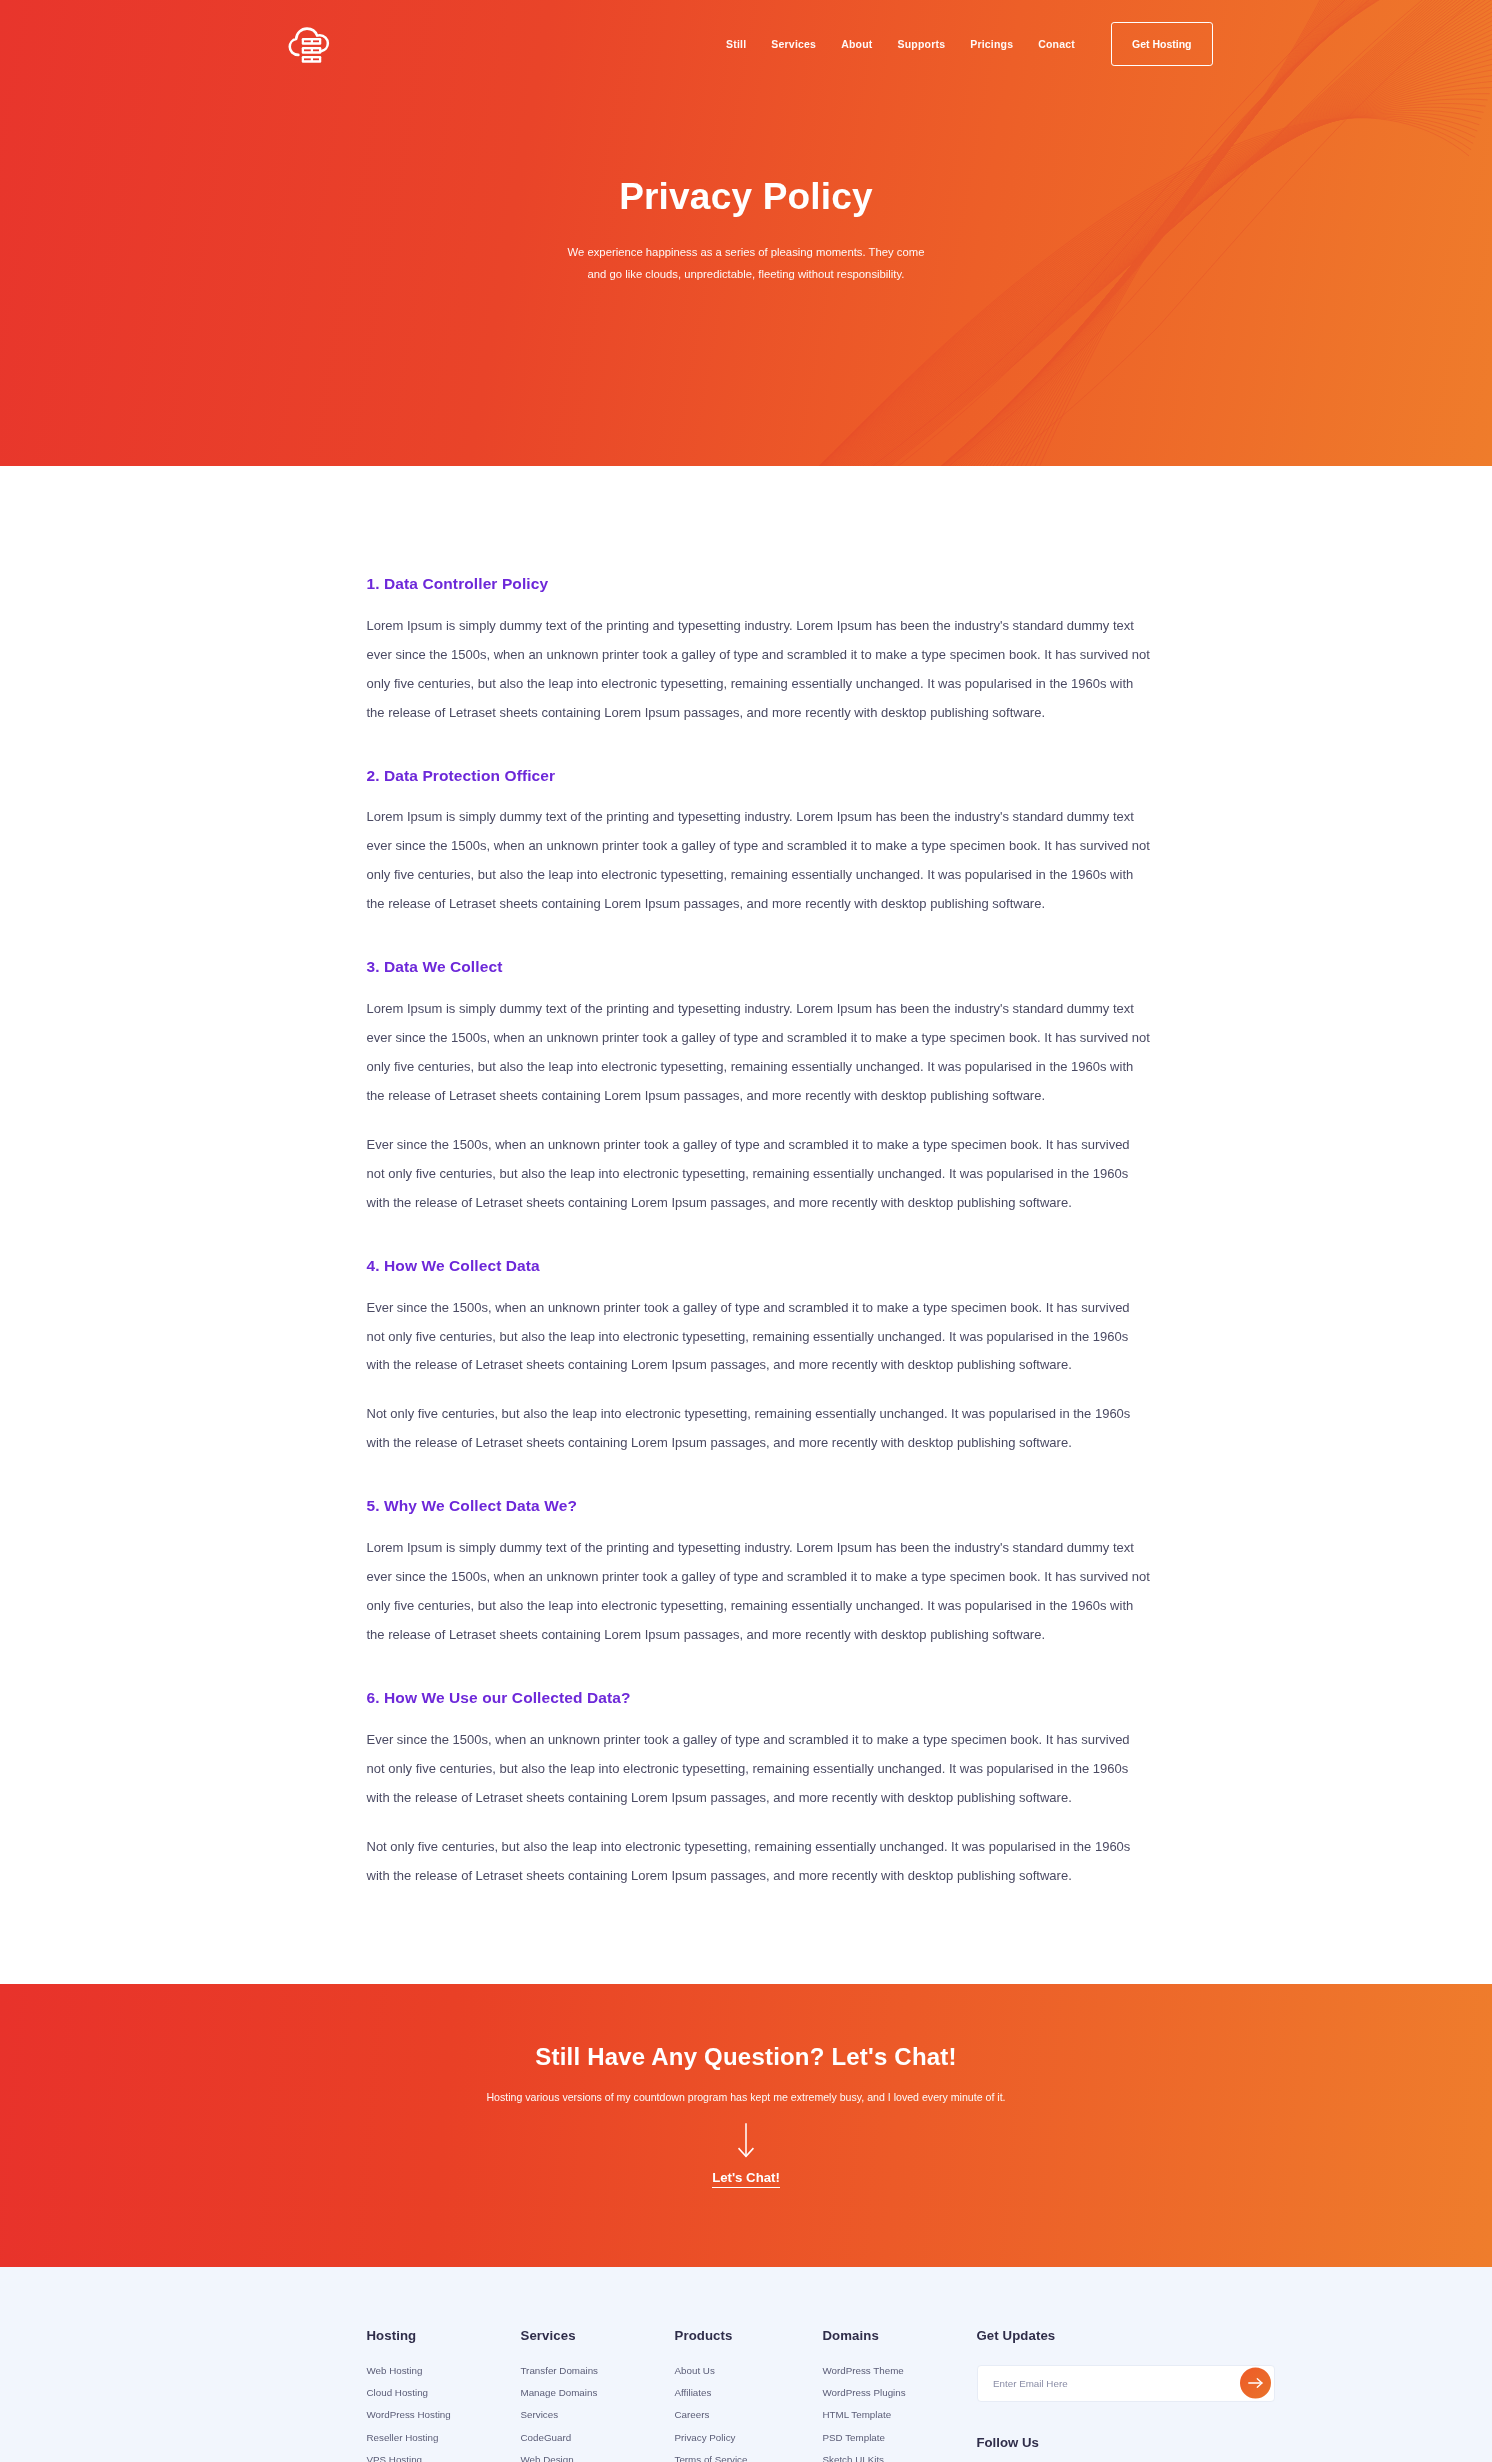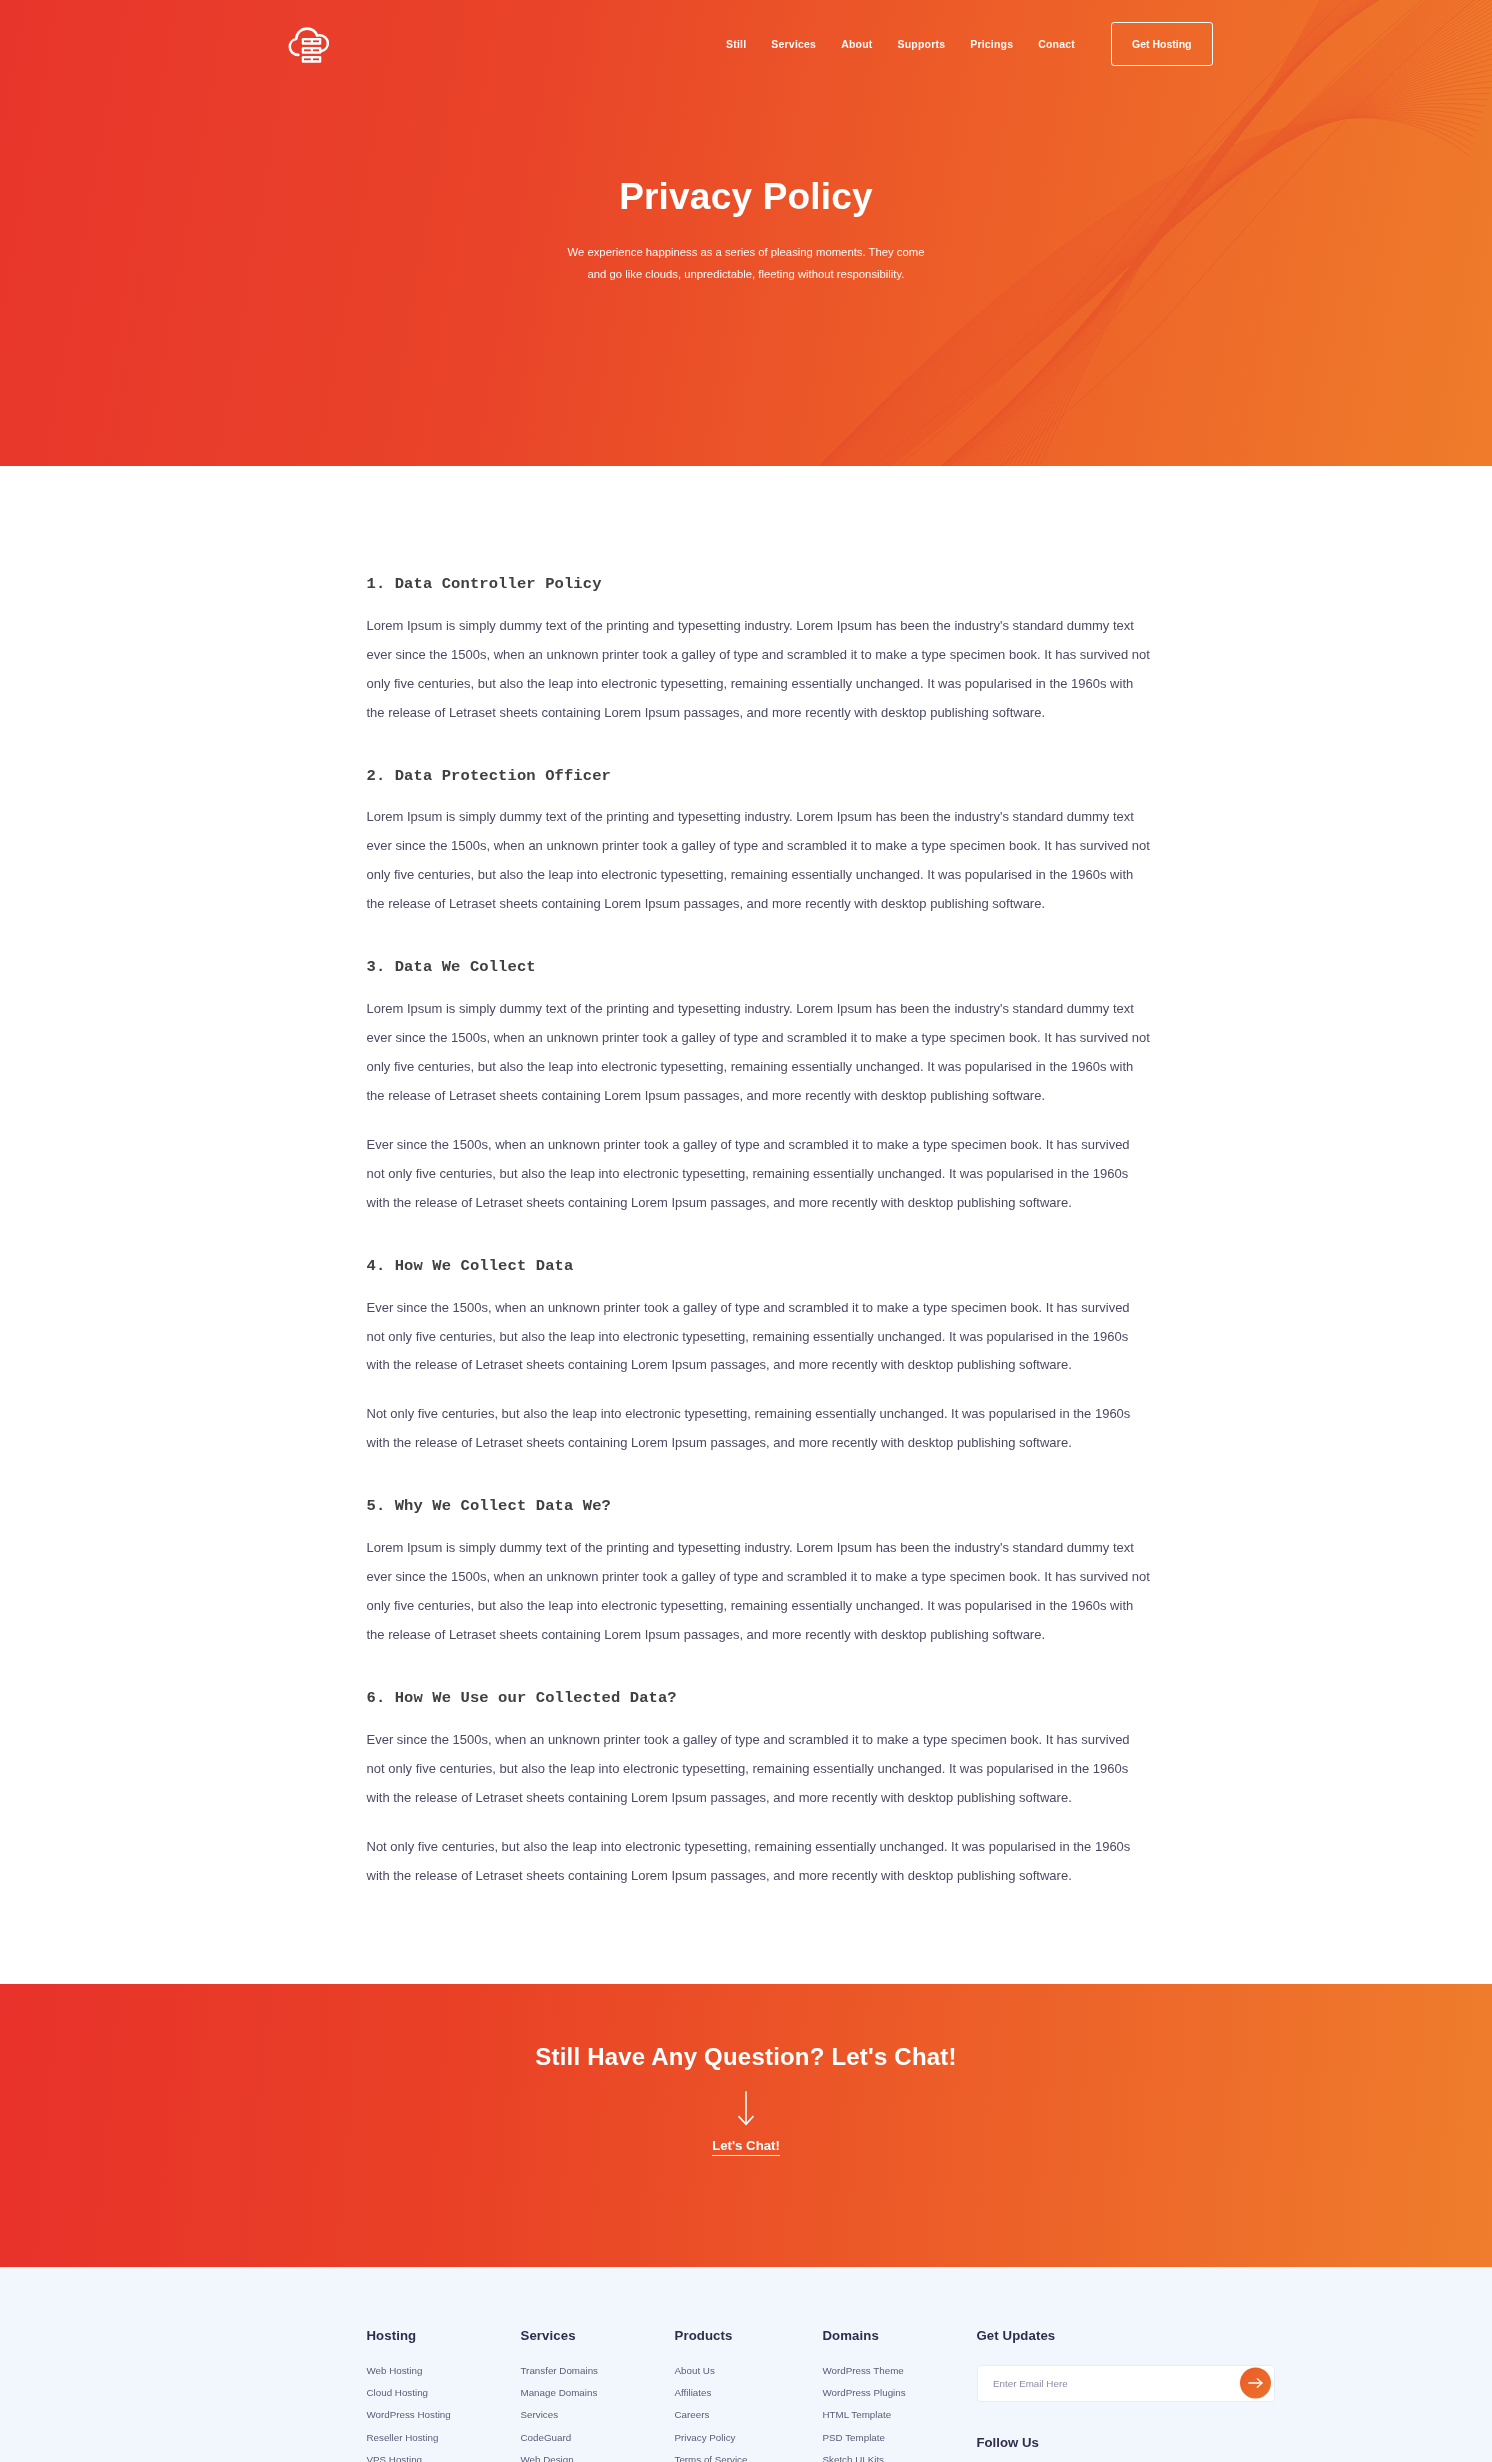--- a/index.html
+++ b/index.html
@@ -80,24 +80,23 @@
   .content{
     width:933px;margin:0 auto;
     padding:109px 0 93px 0;
   }
   .policy{padding-left:87px;width:871px;}
   .policy-block{margin-bottom:39px;}
   .policy-block:last-child{margin-bottom:0;}
   .policy-h{
     font-size:15.5px;
     font-weight:700;
-    color:#404040;
+    color:#6d28d9;
     letter-spacing:0.1px;
     margin-bottom:18.7px;
-    font-family:Liberation Mono, monospace;
   }
   .policy-p{
     font-size:13px;
     line-height:2.23;
     color:#4a4a63;
     max-width:867px;
     font-weight:400;
   }
   .policy-p + .policy-p{margin-top:20px;}
 
@@ -401,20 +400,21 @@
         <h2 class="policy-h">6. How We Use our Collected Data?</h2>
         <p class="policy-p">Ever since the 1500s, when an unknown printer took a galley of type and scrambled it to make a type specimen book. It has survived not only five centuries, but also the leap into electronic typesetting, remaining essentially unchanged. It was popularised in the 1960s with the release of Letraset sheets containing Lorem Ipsum passages, and more recently with desktop publishing software.</p>
         <p class="policy-p">Not only five centuries, but also the leap into electronic typesetting, remaining essentially unchanged. It was popularised in the 1960s with the release of Letraset sheets containing Lorem Ipsum passages, and more recently with desktop publishing software.</p>
       </section>
 
     </div>
   </main>
 
   <section class="cta">
     <h2 class="cta-title">Still Have Any Question? Let's Chat!</h2>
+    <p class="cta-sub">Hosting various versions of my countdown program has kept me extremely busy, and I loved every minute of it.</p>
     <svg class="cta-arrow" viewBox="0 0 26 46" aria-hidden="true">
       <g stroke="#ffffff" stroke-width="2" fill="none" stroke-linecap="square">
         <line x1="13" y1="1" x2="13" y2="42"></line>
         <polyline points="4,33 13,43 22,33"></polyline>
       </g>
     </svg>
     <a class="cta-link" href="#">Let's Chat!</a>
   </section>
 
   <footer class="footer">

